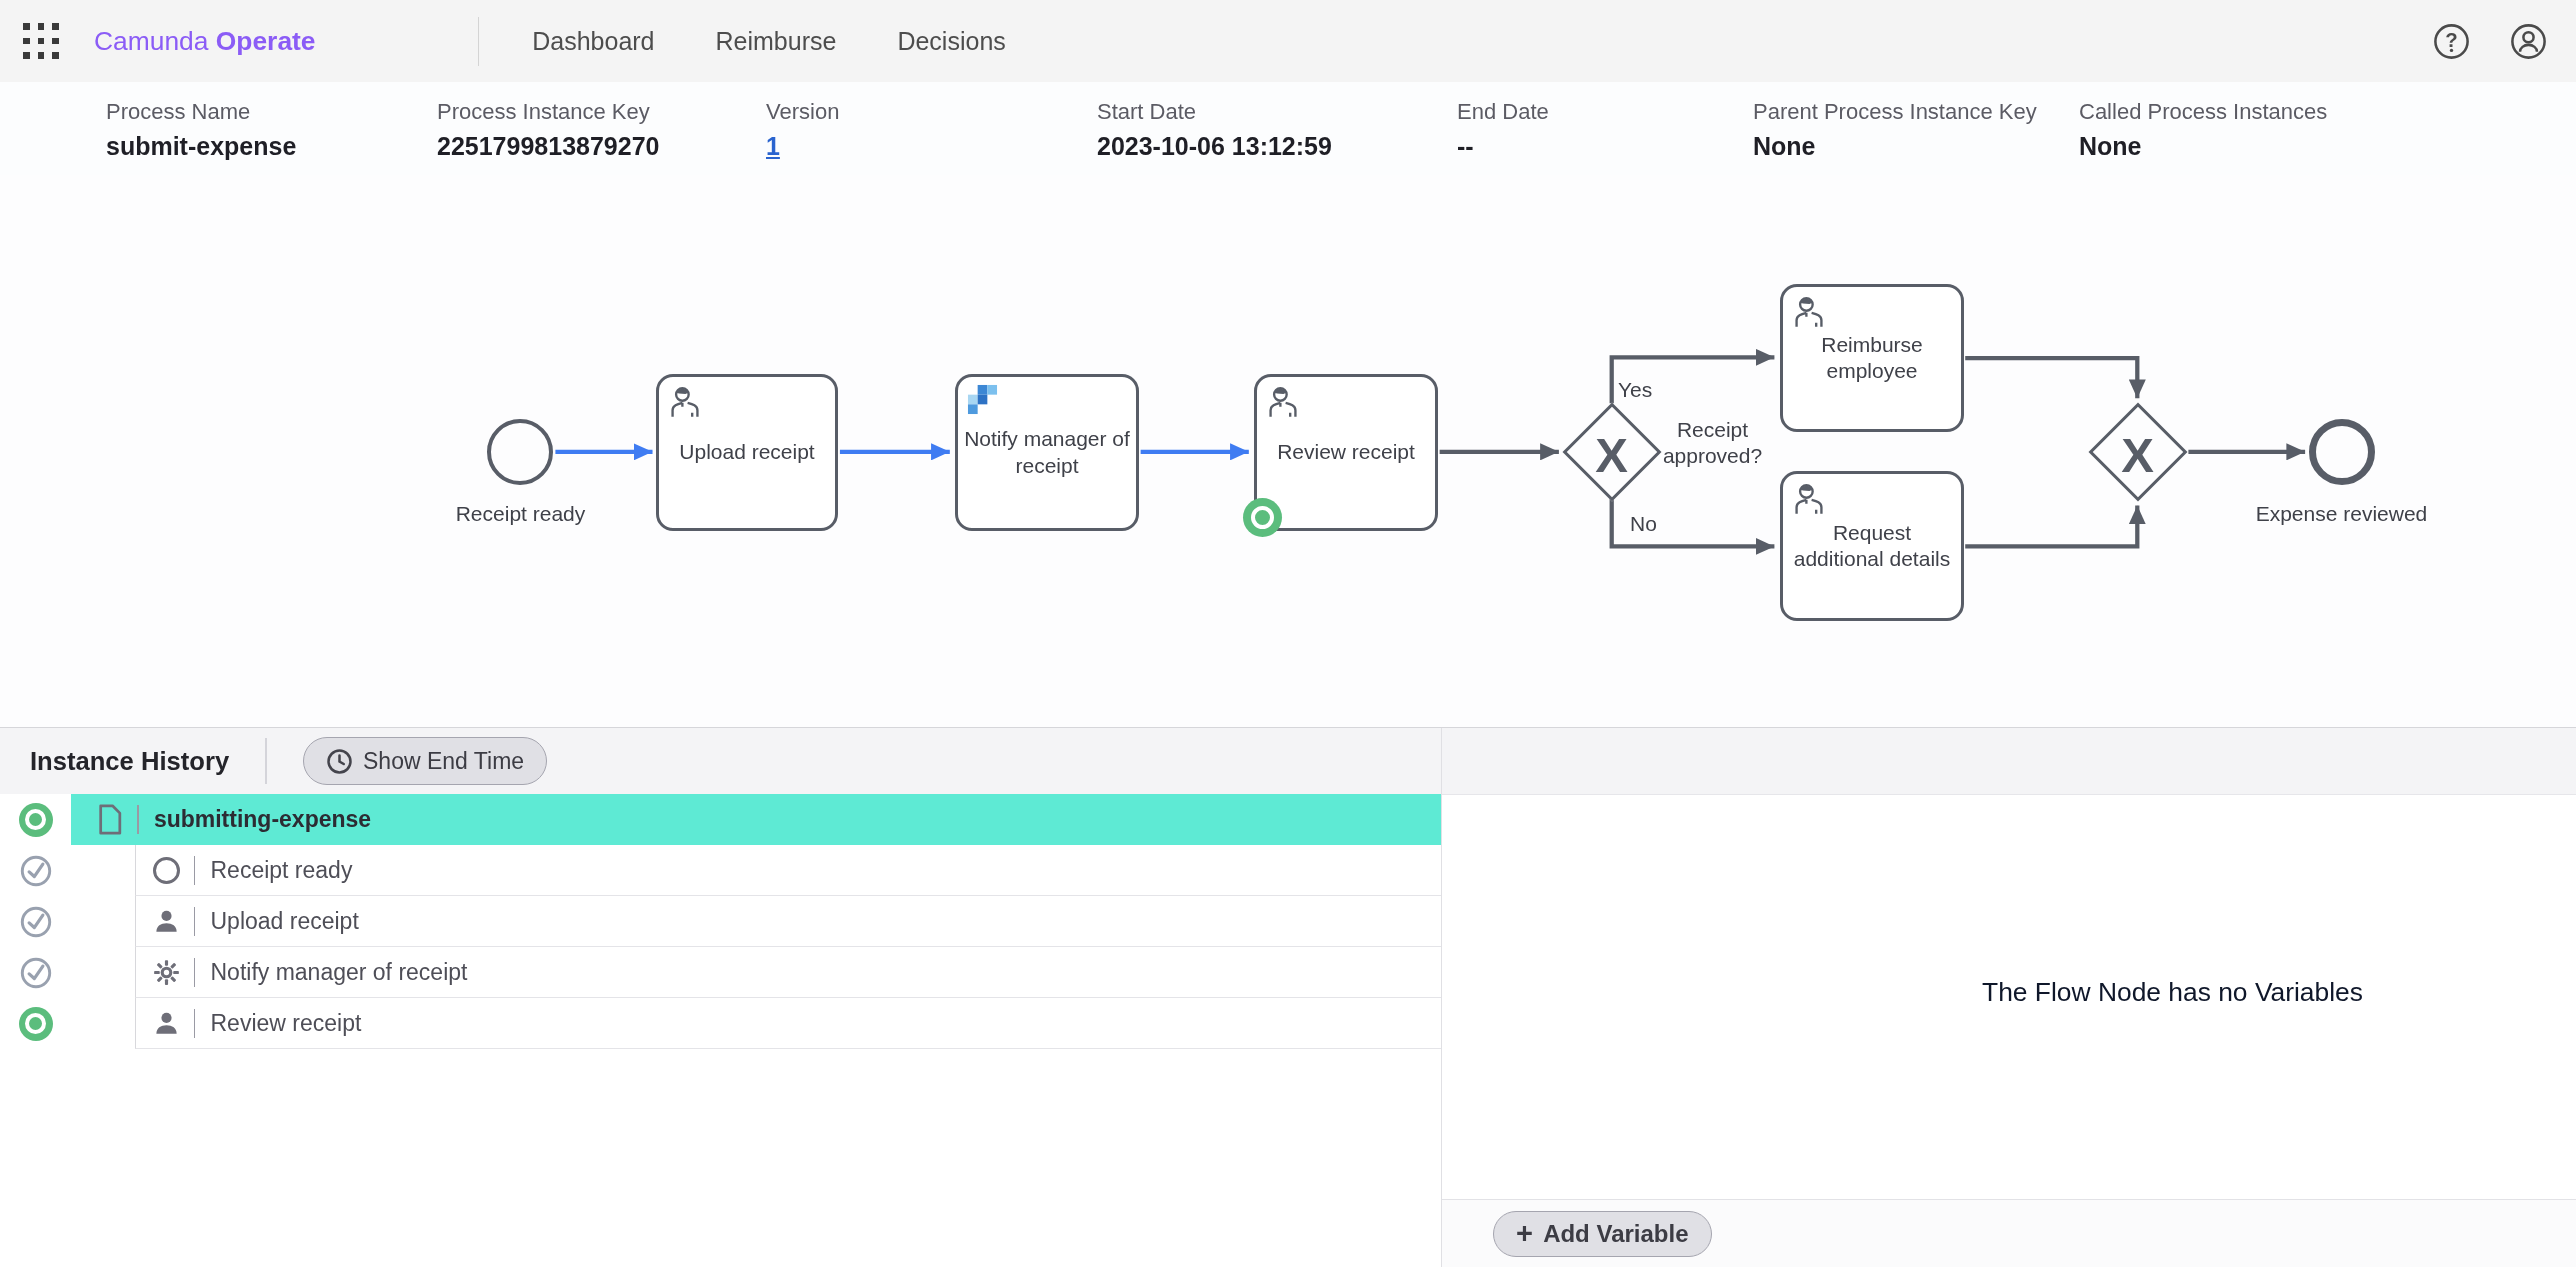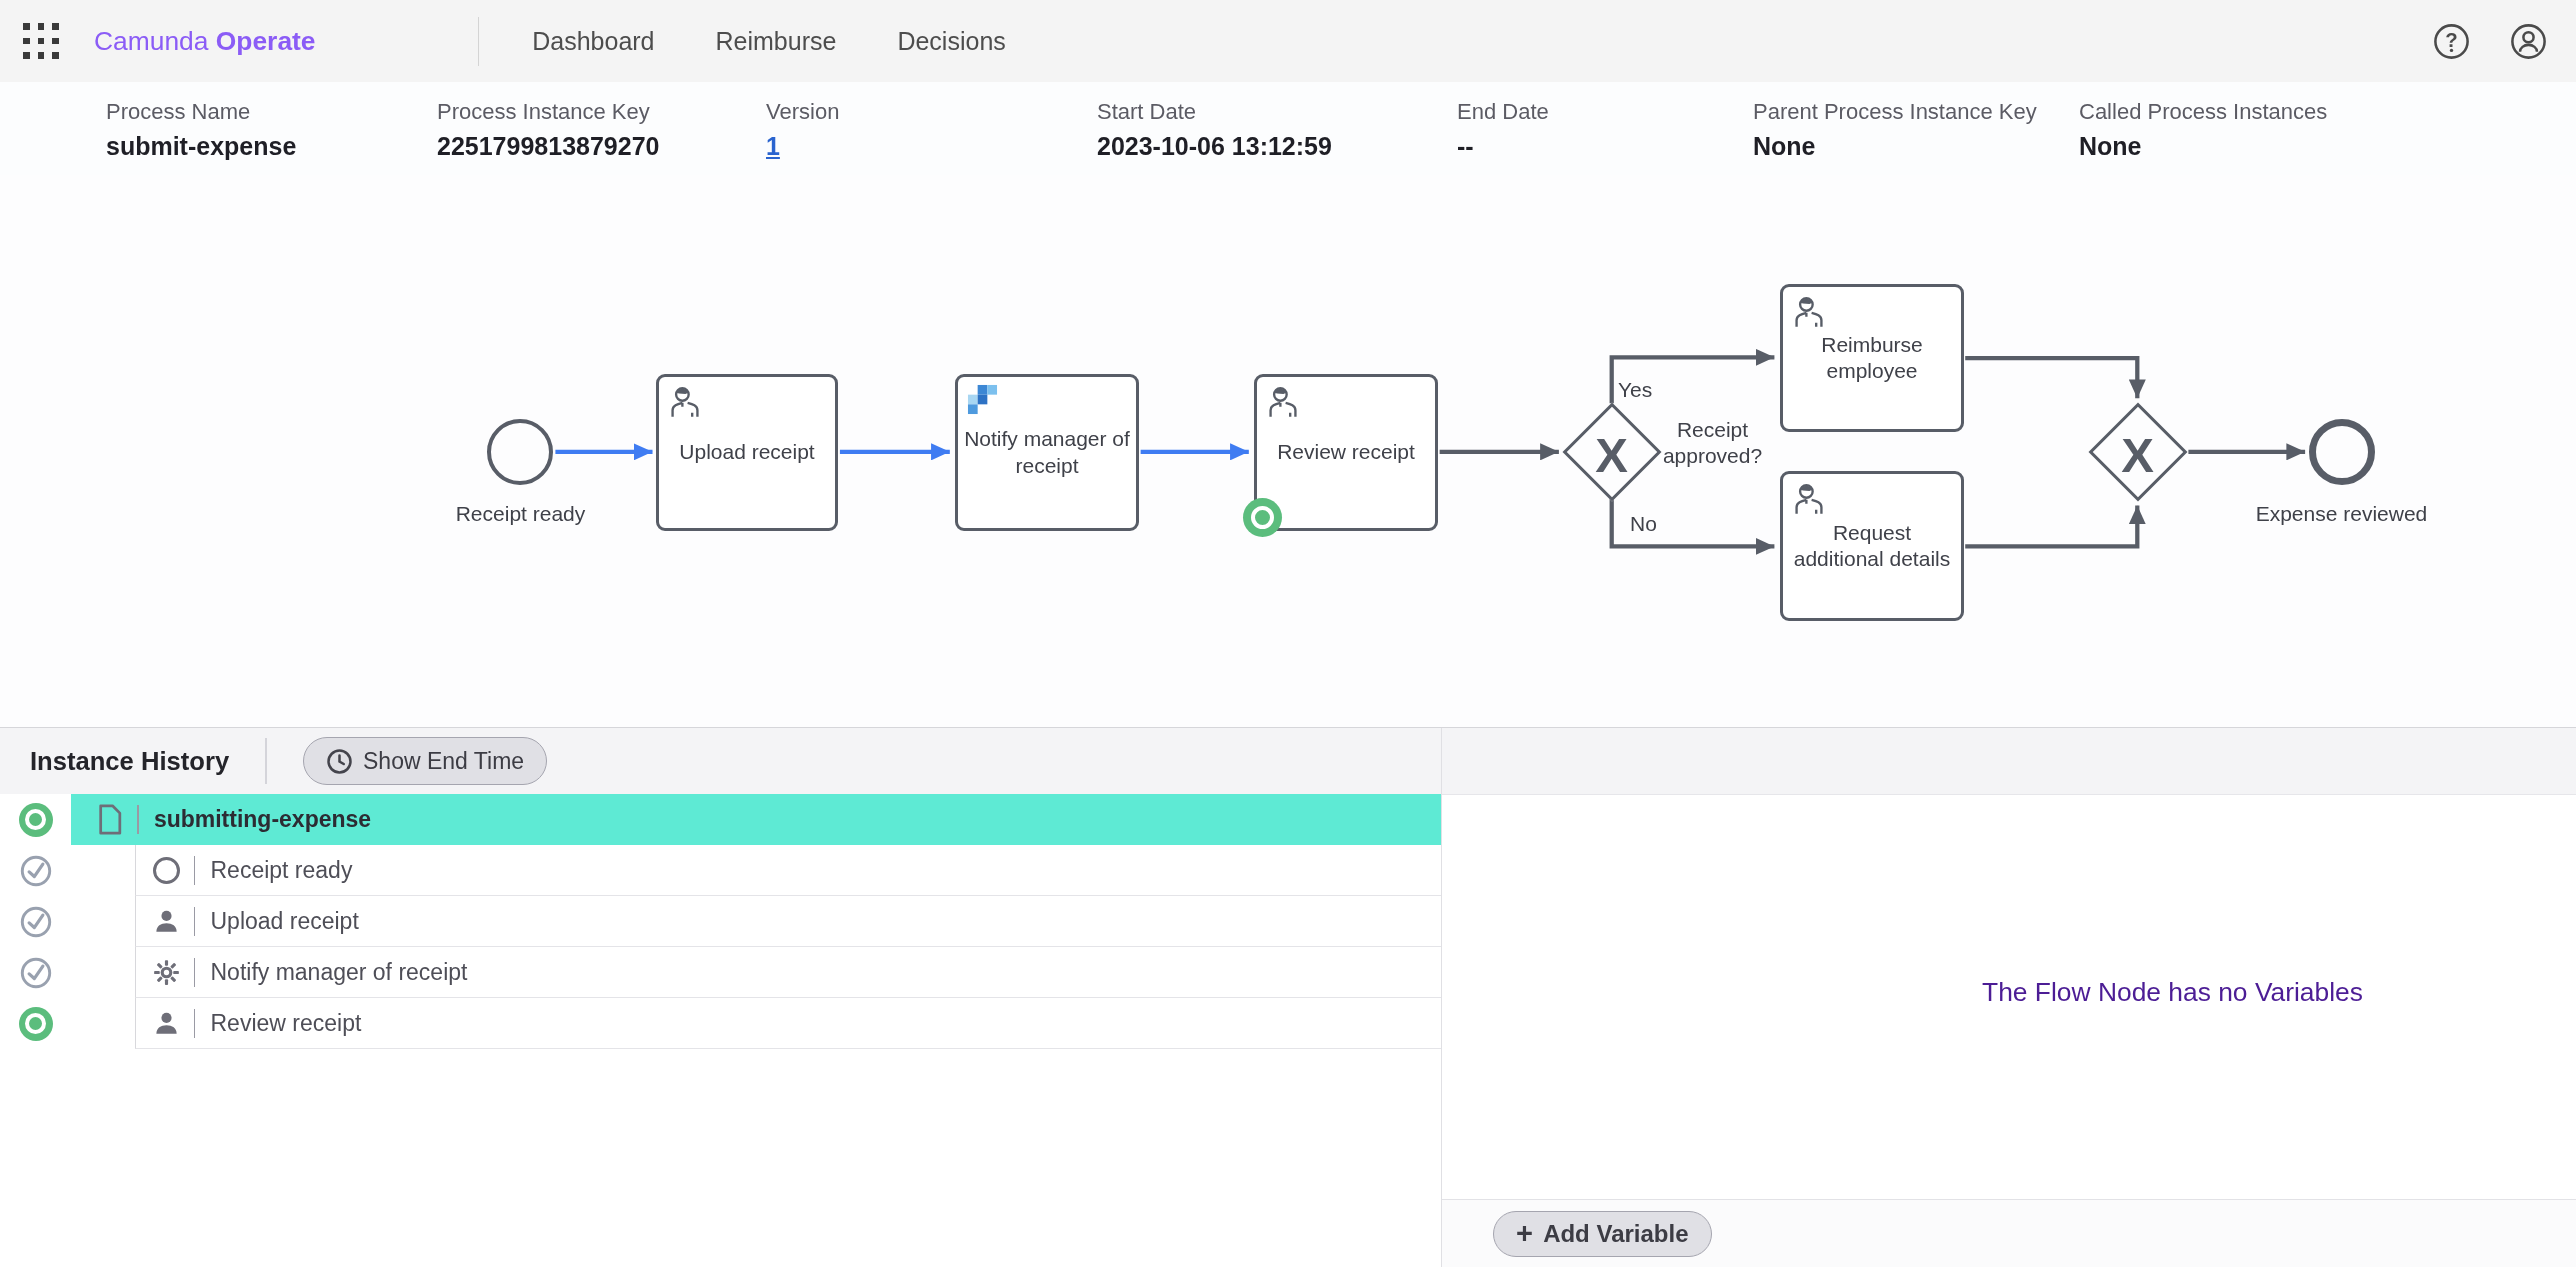--- a/index.html
+++ b/index.html
@@ -34,21 +34,21 @@
   .f1{left:106px;} .f2{left:437px;} .f3{left:766px;} .f4{left:1097px;}
   .f5{left:1457px;} .f6{left:1753px;} .f7{left:2079px;}
   .op-pill{position:absolute;left:2412px;top:103px;height:49px;border:1.7px solid #c7c7d1;border-radius:25.6px;
            display:flex;align-items:center;padding:0 12px;gap:8.5px;background:#fcfdfe;}
   .op-pill .sep{width:1.7px;height:29px;background:#d4d4da;}
   .op-btn{width:34px;height:34px;display:flex;align-items:center;justify-content:center;cursor:pointer;}
 
   
   .diagram{position:absolute;left:0;top:175px;width:2576px;height:552px;background:#fdfdfe;}
   .flows{position:absolute;left:0;top:0;}
-  .bpmn-task{position:absolute;background:#fff;border:3.4px solid #585d67;border-radius:9px;
+  .bpmn-task{position:absolute;background:#fff;border:3.4px solid #585d67;border-radius:17px;
              display:flex;align-items:center;justify-content:center;text-align:center;
              font-size:21px;color:#3f4149;line-height:1.25;padding:5.1px;box-sizing:border-box;cursor:pointer;}
   .task-icon{position:absolute;left:8.5px;top:6.8px;}
   .bpmn-start{position:absolute;width:66px;height:66px;border:4.3px solid #585d67;border-radius:50%;
               background:#fdfdfe;box-sizing:border-box;cursor:pointer;}
   .bpmn-end{position:absolute;width:66px;height:66px;border:7.7px solid #585d67;border-radius:50%;
             background:#fdfdfe;box-sizing:border-box;cursor:pointer;}
   .bpmn-label{position:absolute;text-align:center;font-size:21px;color:#3f4149;}
   .gw{position:absolute;width:99px;height:99px;cursor:pointer;}
   .gw .diamond{position:absolute;left:14.5px;top:14.5px;width:70px;height:70px;border:3.4px solid #585d67;
@@ -80,21 +80,21 @@
   .child .row-content{margin-left:64px;border-left:1.7px solid #d8d8dc;padding-left:12px;}
   .node-icon{width:37px;display:flex;align-items:center;justify-content:center;flex:none;}
   .row-sep{width:1.7px;height:29px;background:#9a9aa4;margin:0 0 0 8.5px;flex:none;}
   .hrow-label{margin-left:15.3px;font-size:23px;color:#4e4e57;white-space:nowrap;}
   .root .hrow-label{font-weight:700;color:#2c2c33;}
   .state-donut{width:34px;height:34px;}
   .state-donut.donut::after{width:13.6px;height:13.6px;border-width:4.3px;}
   .start-ring{width:27px;height:27px;border:3.4px solid #6e6e78;border-radius:50%;box-sizing:border-box;}
 
   .empty-msg{position:absolute;left:509px;top:249px;width:443px;text-align:center;
-             font-size:26.4px;color:#4c1d95;}
+             font-size:26.4px;color:#0f172a;}
   .vars-foot{position:absolute;left:0;right:0;bottom:0;height:67px;background:#fbfbfc;
              border-top:1.7px solid #e2e2e6;display:flex;align-items:center;}
   .add-var{margin-left:51px;height:46px;border-radius:23px;font-weight:600;font-size:24px;}
   .plus{font-size:29px;font-weight:700;color:#3c3c44;line-height:1;}
   svg{display:block;}
 </style>
 </head>
 <body>
 
 <div class="app">

